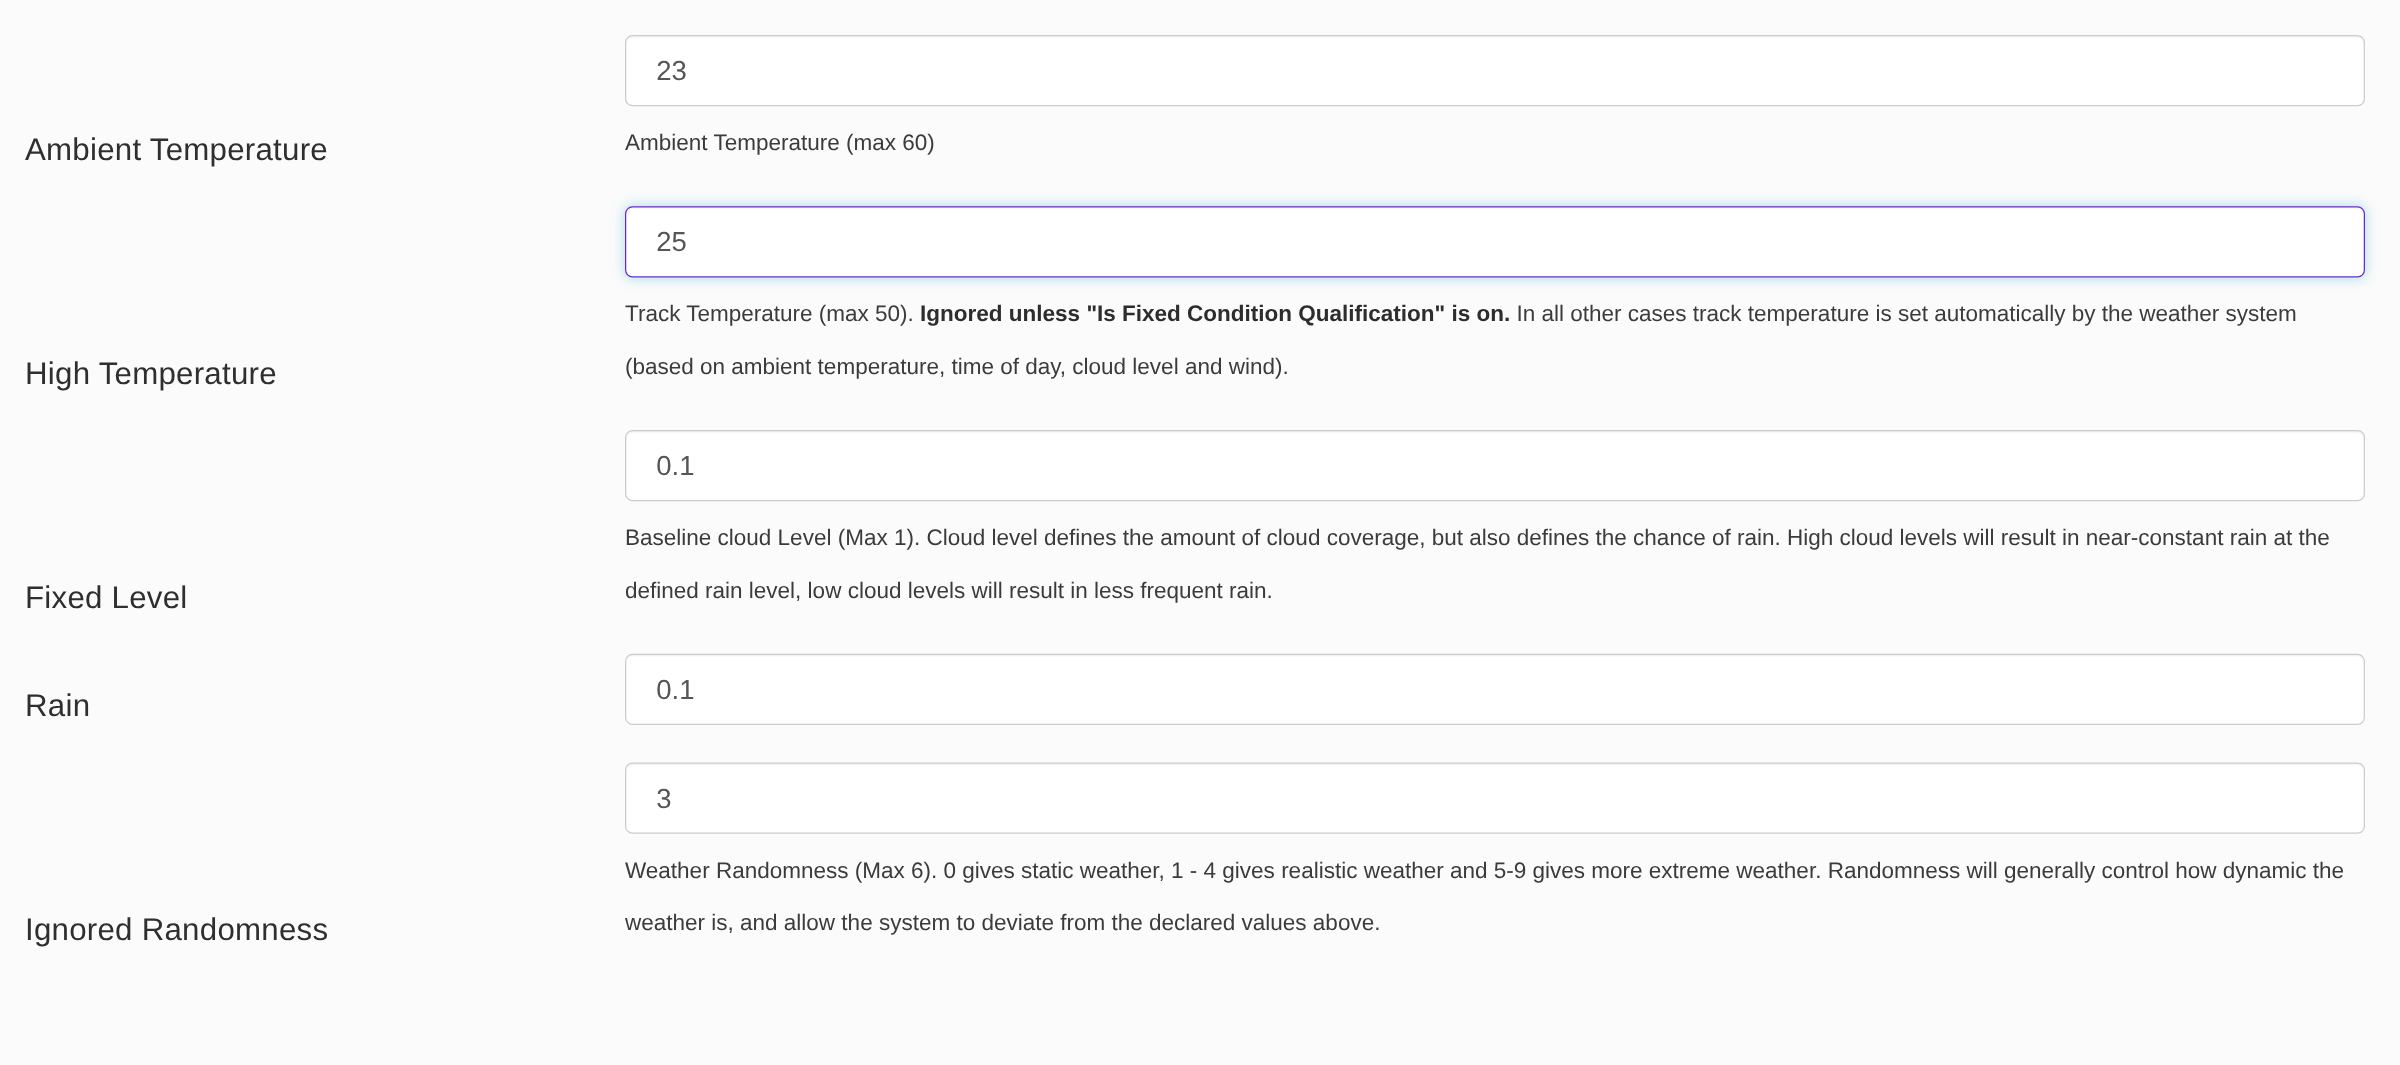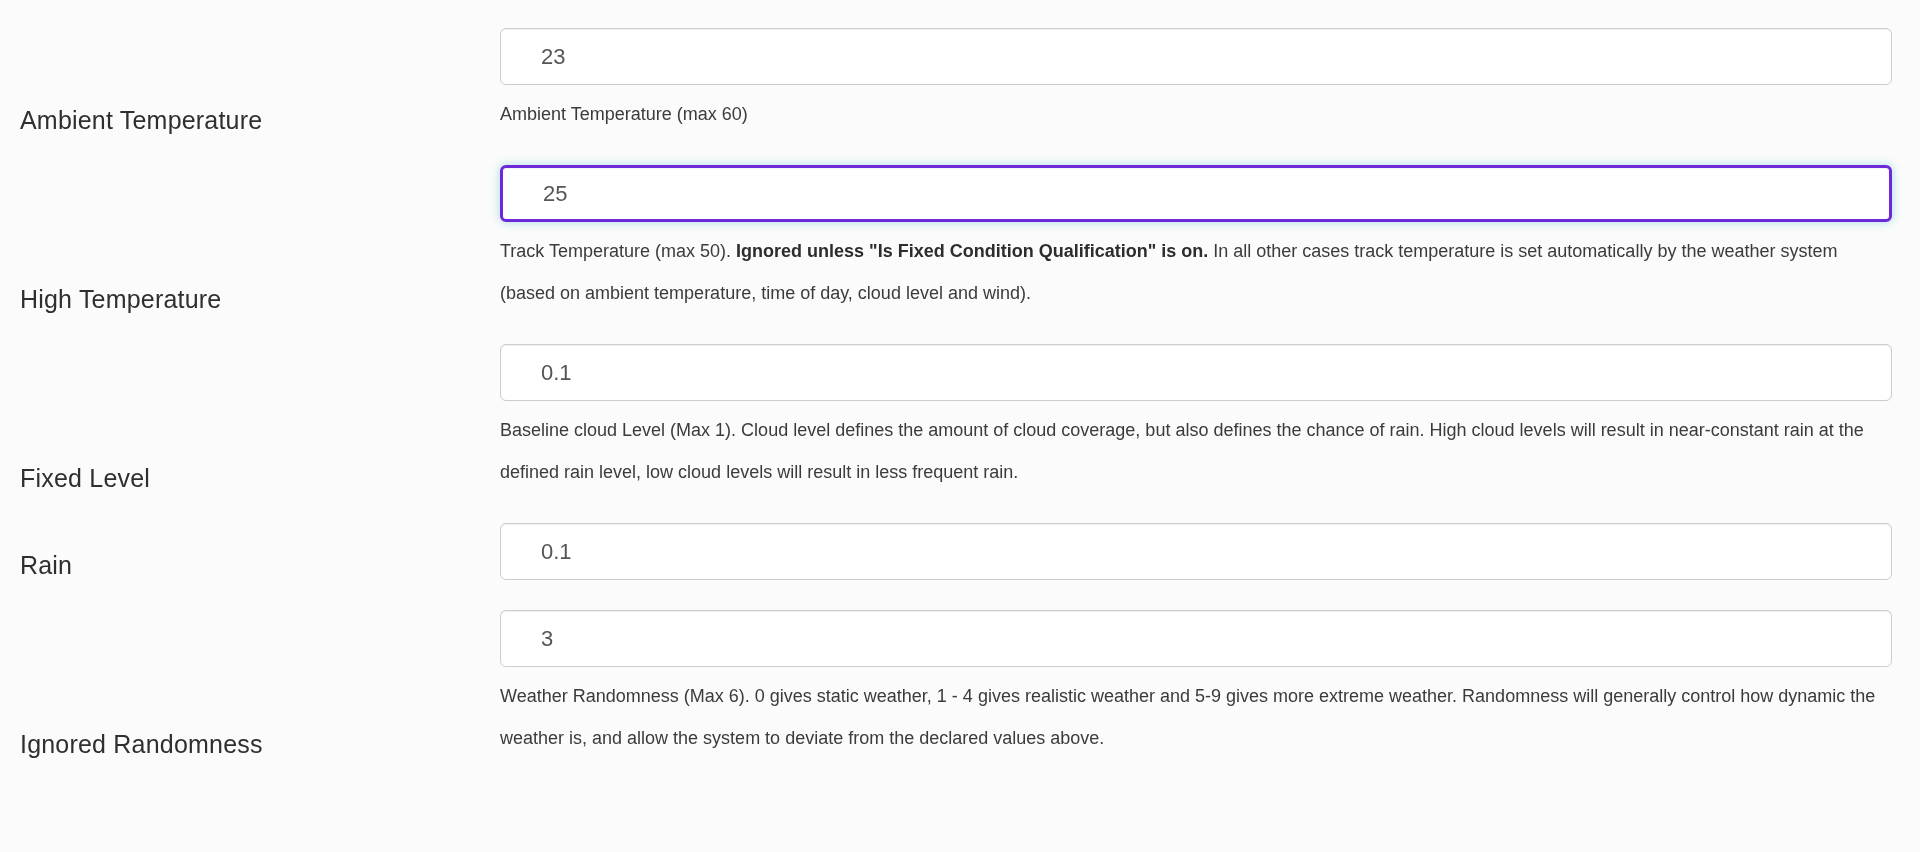--- a/index.html
+++ b/index.html
@@ -12,29 +12,29 @@
   .form-group { display:flex; align-items:flex-end; margin-bottom:30px; }
   .label-col {
     flex:0 0 500px; width:500px;
     padding:13px 30px 0 20px;
     font-size:25px; color:#2f2f2f;
     letter-spacing:0.2px;
   }
   .control-col { flex:1 1 auto; min-width:0; }
   input.form-control {
     display:block; width:100%; height:57px;
-    padding:6px 40px;
+    padding:6px 24px;
     font-family:"Liberation Sans", sans-serif;
     font-size:22px; color:#555;
     background:#ffffff;
     border:1px solid #cccccc; border-radius:6px;
     box-shadow: inset 0 1px 1px rgba(0,0,0,0.06);
   }
   input.form-control.focused {
-    border:3px solid #6d28d9;
+    border:1px solid #6d28d9;
     box-shadow: inset 0 1px 1px rgba(0,0,0,0.05), 0 0 10px rgba(92,192,221,0.55);
   }
   .help-block {
     margin-top:8px;
     font-size:18px; line-height:42px;
     color:#3b3b3b;
   }
   .help-block b { font-weight:bold; color:#2d2d2d; }
 </style>
 </head>

